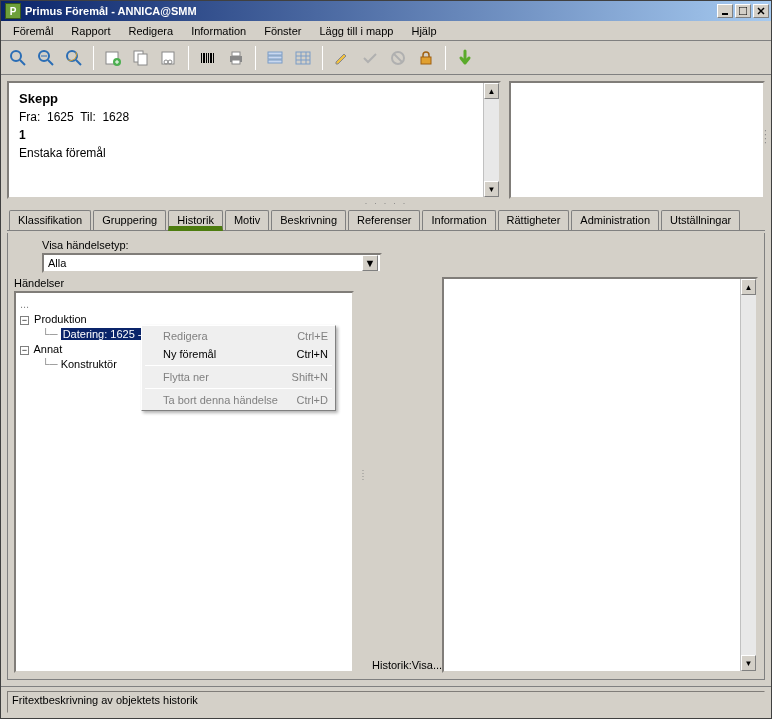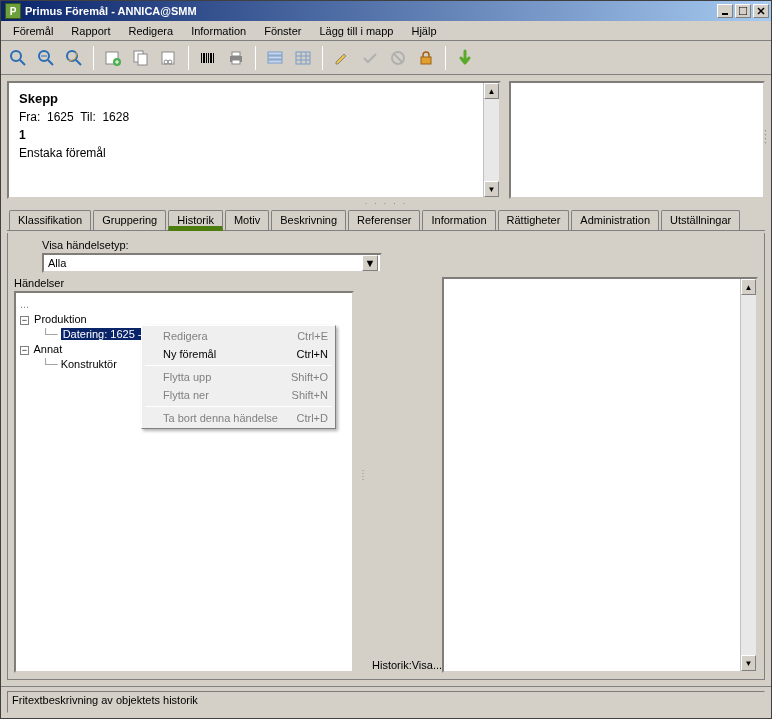--- a/index.html
+++ b/index.html
@@ -503,24 +503,20 @@
               <div class="cm-item disabled">
                 <span>Redigera</span>
                 <span class="shortcut">Ctrl+E</span>
               </div>
               <div class="cm-item">
                 <span>Ny föremål</span>
                 <span class="shortcut">Ctrl+N</span>
               </div>
               <div class="cm-sep"></div>
               <div class="cm-item disabled">
-                <span>Flytta upp</span>
-                <span class="shortcut">Shift+O</span>
-              </div>
-              <div class="cm-item disabled">
                 <span>Flytta ner</span>
                 <span class="shortcut">Shift+N</span>
               </div>
               <div class="cm-sep"></div>
               <div class="cm-item disabled">
                 <span>Ta bort denna händelse</span>
                 <span class="shortcut">Ctrl+D</span>
               </div>
             </div>
           </div>

